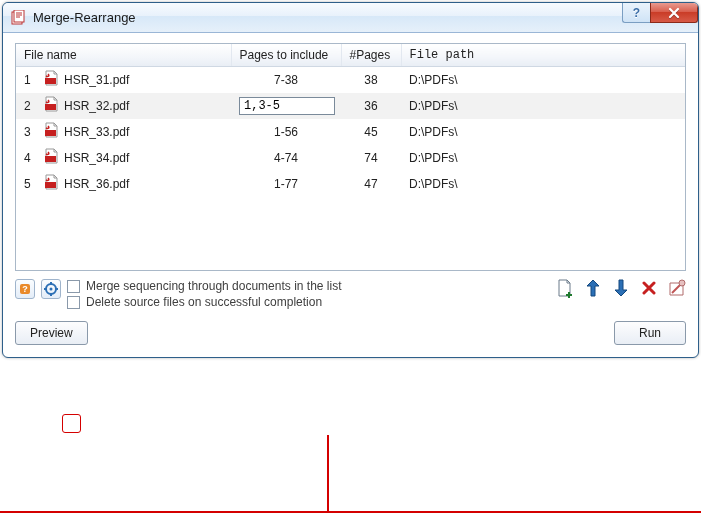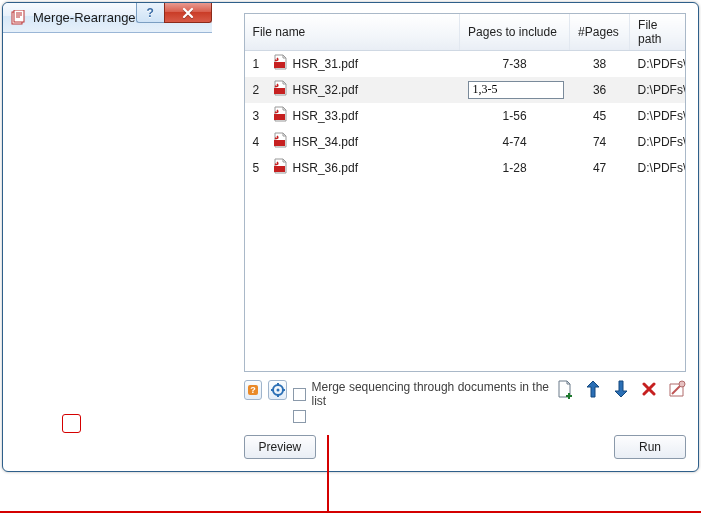--- a/index.html
+++ b/index.html
@@ -8,27 +8,27 @@
     padding: 0;
     font-family: "Segoe UI", Tahoma, sans-serif;
     font-size: 12px;
     background: #fff;
     width: 701px;
     height: 513px;
     overflow: hidden;
   }
   .window {
     width: 697px;
-    height: 470px;
+    height: 356px;
     margin: 2px;
     border: 1px solid #2e5f8a;
     border-radius: 6px;
     background: #fff;
     display: flex;
-    flex-direction: row;
+    flex-direction: column;
     box-shadow: 0 0 3px rgba(0,0,0,.3);
     overflow: hidden;
   }
   .titlebar {
     height: 30px;
     background: linear-gradient(to bottom, #f7fbff 0%, #e8f1fb 45%, #d7e8f8 46%, #e6f0fa 100%);
     display: flex;
     align-items: center;
     padding: 0 0 0 8px;
     border-bottom: 1px solid #9ab6d6;
@@ -59,21 +59,21 @@
   .win-btn.close {
     width: 48px;
     background: linear-gradient(to bottom,#e89a90 0%, #d9604f 45%, #c93a25 46%, #d75a47 100%);
     border-color:#8b2a1a;
     border-radius:0 0 3px 0;
   }
   .win-btn.close svg { filter: drop-shadow(0 1px 0 rgba(0,0,0,.3));}
   .client {
     flex:1;
     padding: 10px 12px 12px 12px;
-    display:flex; flex-direction:column;margin-left:20px;
+    display:flex; flex-direction:column;
   }
   .table-wrap {
     flex:1;
     border:1px solid #a9b8c8;
     background:#fff;
     overflow:hidden;
     display:flex; flex-direction:column;
   }
   table.files {
     width:100%;
@@ -84,21 +84,21 @@
     text-align:left;
     font-weight:normal;
     font-size:12px;
     color:#222;
     background: linear-gradient(to bottom,#ffffff,#f3f6fa 60%,#e9eef5);
     border-bottom:1px solid #cfd8e3;
     border-right:1px solid #e2e8f0;
     padding: 4px 8px;
     height:22px;
   }
-  table.files thead th:last-child{border-right:none;}
+  table.files thead th:last-child{border-right:none;font-family:Liberation Mono, monospace;}
   table.files tbody td {
     padding: 3px 8px;
     height:22px;
     font-size:12px;
     color:#222;
     border-bottom:1px solid transparent;
     vertical-align:middle;
     white-space:nowrap;
   }
   tr.row.selected td { background:#f2f2f2;}
@@ -111,21 +111,21 @@
   .pdf-icon{
     width:16px;height:16px; display:inline-block; position:relative;
   }
   .pages-edit{
     width: 96px;
     height:18px;
     border:1px solid #7a8a9a;
     background:#fff;
     font-size:12px;
     padding:0 4px;
-    font-family:Liberation Serif, serif;
+    font-family:Liberation Mono, monospace;
     text-align:left;
   }
   .checks {
     display:flex;
     align-items:flex-start;
     margin-top:8px;
     gap:6px;
   }
   .small-btn{
     width:20px; height:20px;
@@ -290,21 +290,21 @@
             </tr>
             <tr class="row">
               <td class="col-idx">5</td>
               <td class="col-icon"><span class="pdf-icon"><svg width="16" height="16" viewBox="0 0 16 16">
                     <path d="M2 1h8l3 3v11H2z" fill="#fff" stroke="#999"></path>
                     <path d="M10 1v3h3" fill="none" stroke="#999"></path>
                     <rect x="1" y="8" width="11" height="6" fill="#c62020"></rect>
                     <path d="M4 4c2 2 0 3-2 2" fill="none" stroke="#c62020" stroke-width="1.5"></path>
                   </svg></span></td>
               <td class="col-name">HSR_36.pdf</td>
-              <td class="col-pages"><span>1-28</span></td>
+              <td class="col-pages"><span>1-77</span></td>
               <td class="col-npages">47</td>
               <td class="col-path">D:\PDFs\</td>
             </tr>
           </tbody>
       </table>
     </div>
 
     <div class="checks">
       <div class="small-btn">
         <svg width="12" height="12" viewBox="0 0 12 12">
@@ -324,20 +324,21 @@
             </g>
           </svg>
       </div>
       <div class="check-col">
         <div class="check-row">
           <span class="chk"></span>
           <span class="check-label">Merge sequencing through documents in the list</span>
         </div>
         <div class="check-row">
           <span class="chk"></span>
+          <span class="check-label">Delete source files on successful completion</span>
         </div>
       </div>
       <div class="toolbar-right">
         <span class="tool-icon">
           <svg width="18" height="20" viewBox="0 0 18 20">
               <path d="M3 2h8l3 3v13H3z" fill="#fff" stroke="#6a7a8a"></path>
               <path d="M11 2v3h3" fill="none" stroke="#6a7a8a"></path>
               <g stroke="#1f7a2e" stroke-width="2">
                 <line x1="13" y1="14" x2="13" y2="20"></line>
                 <line x1="10" y1="17" x2="16" y2="17"></line>

